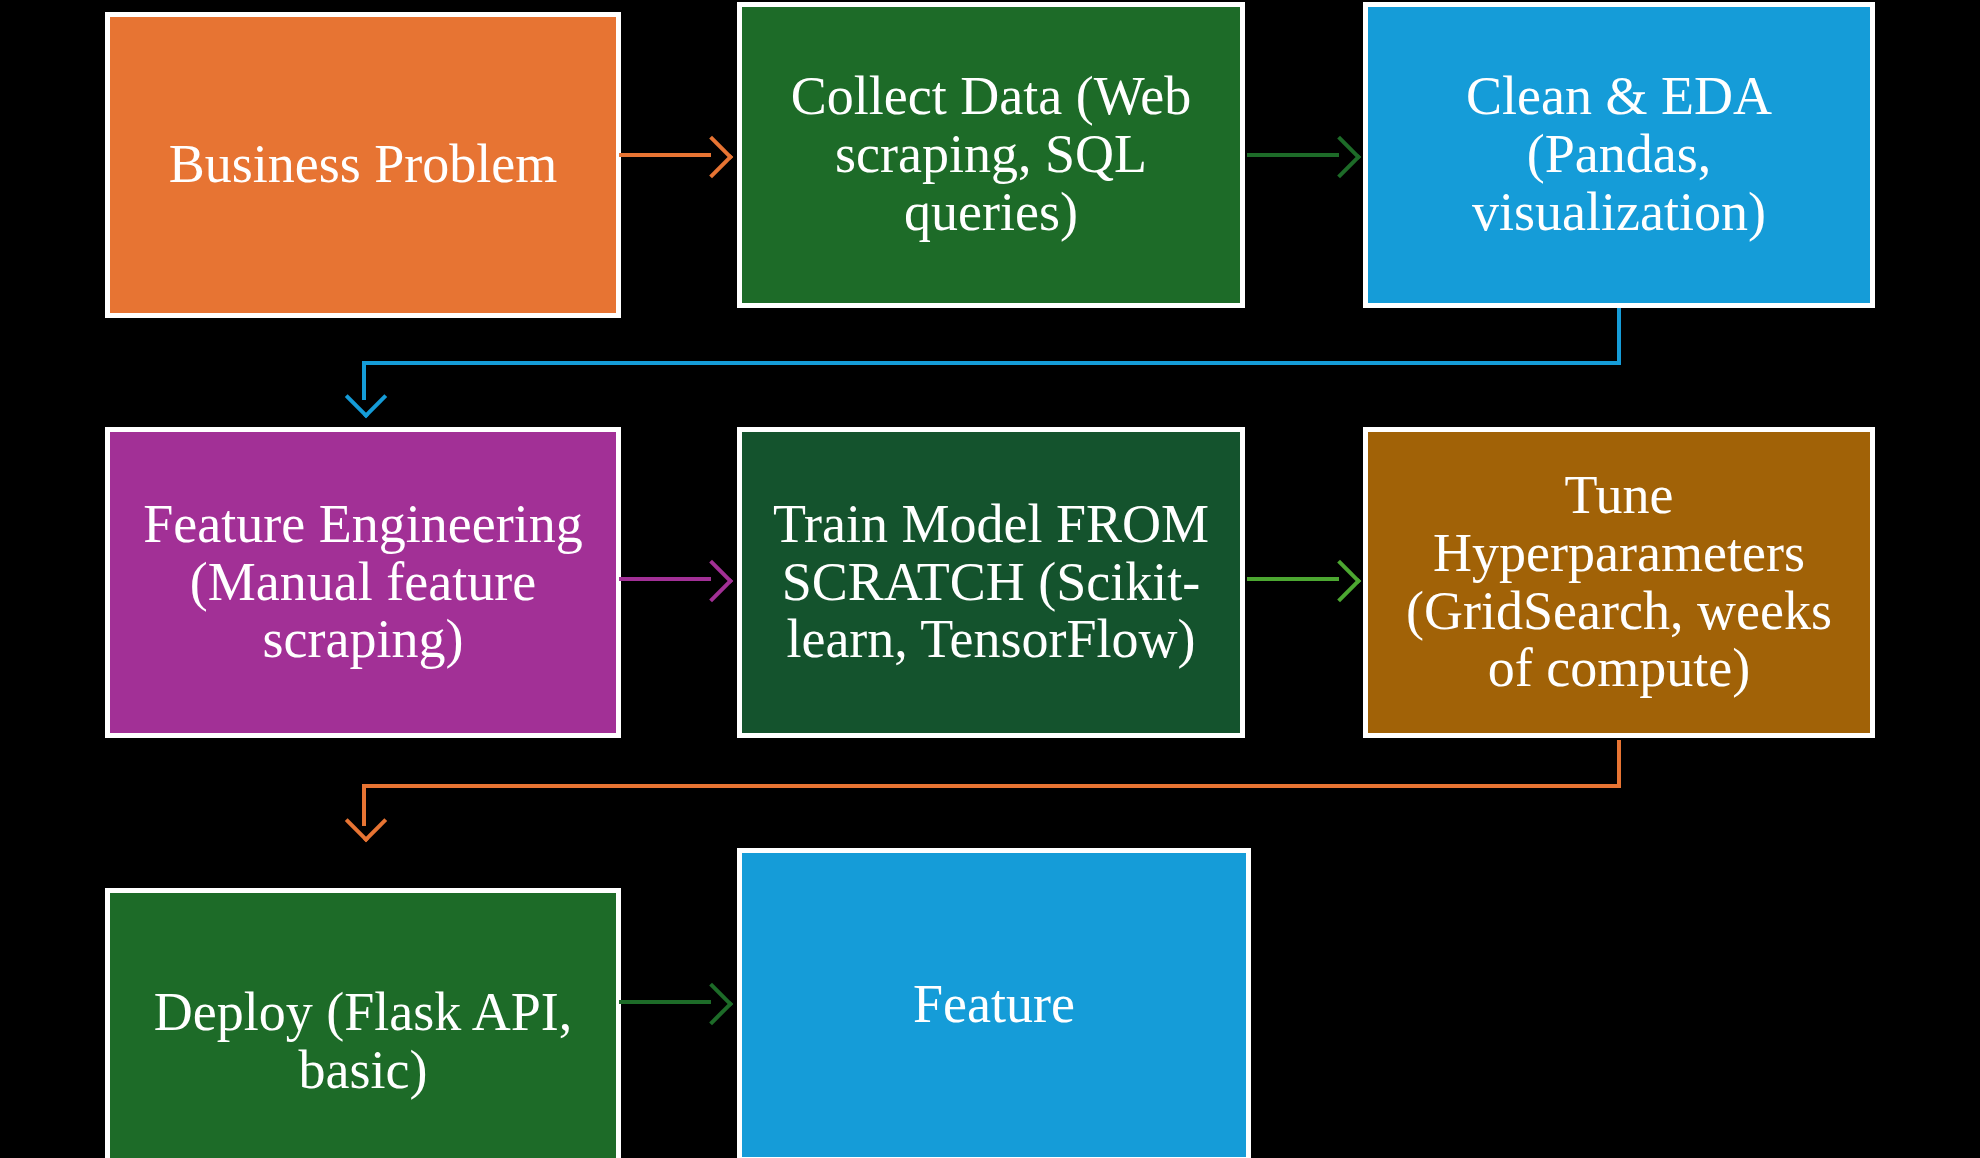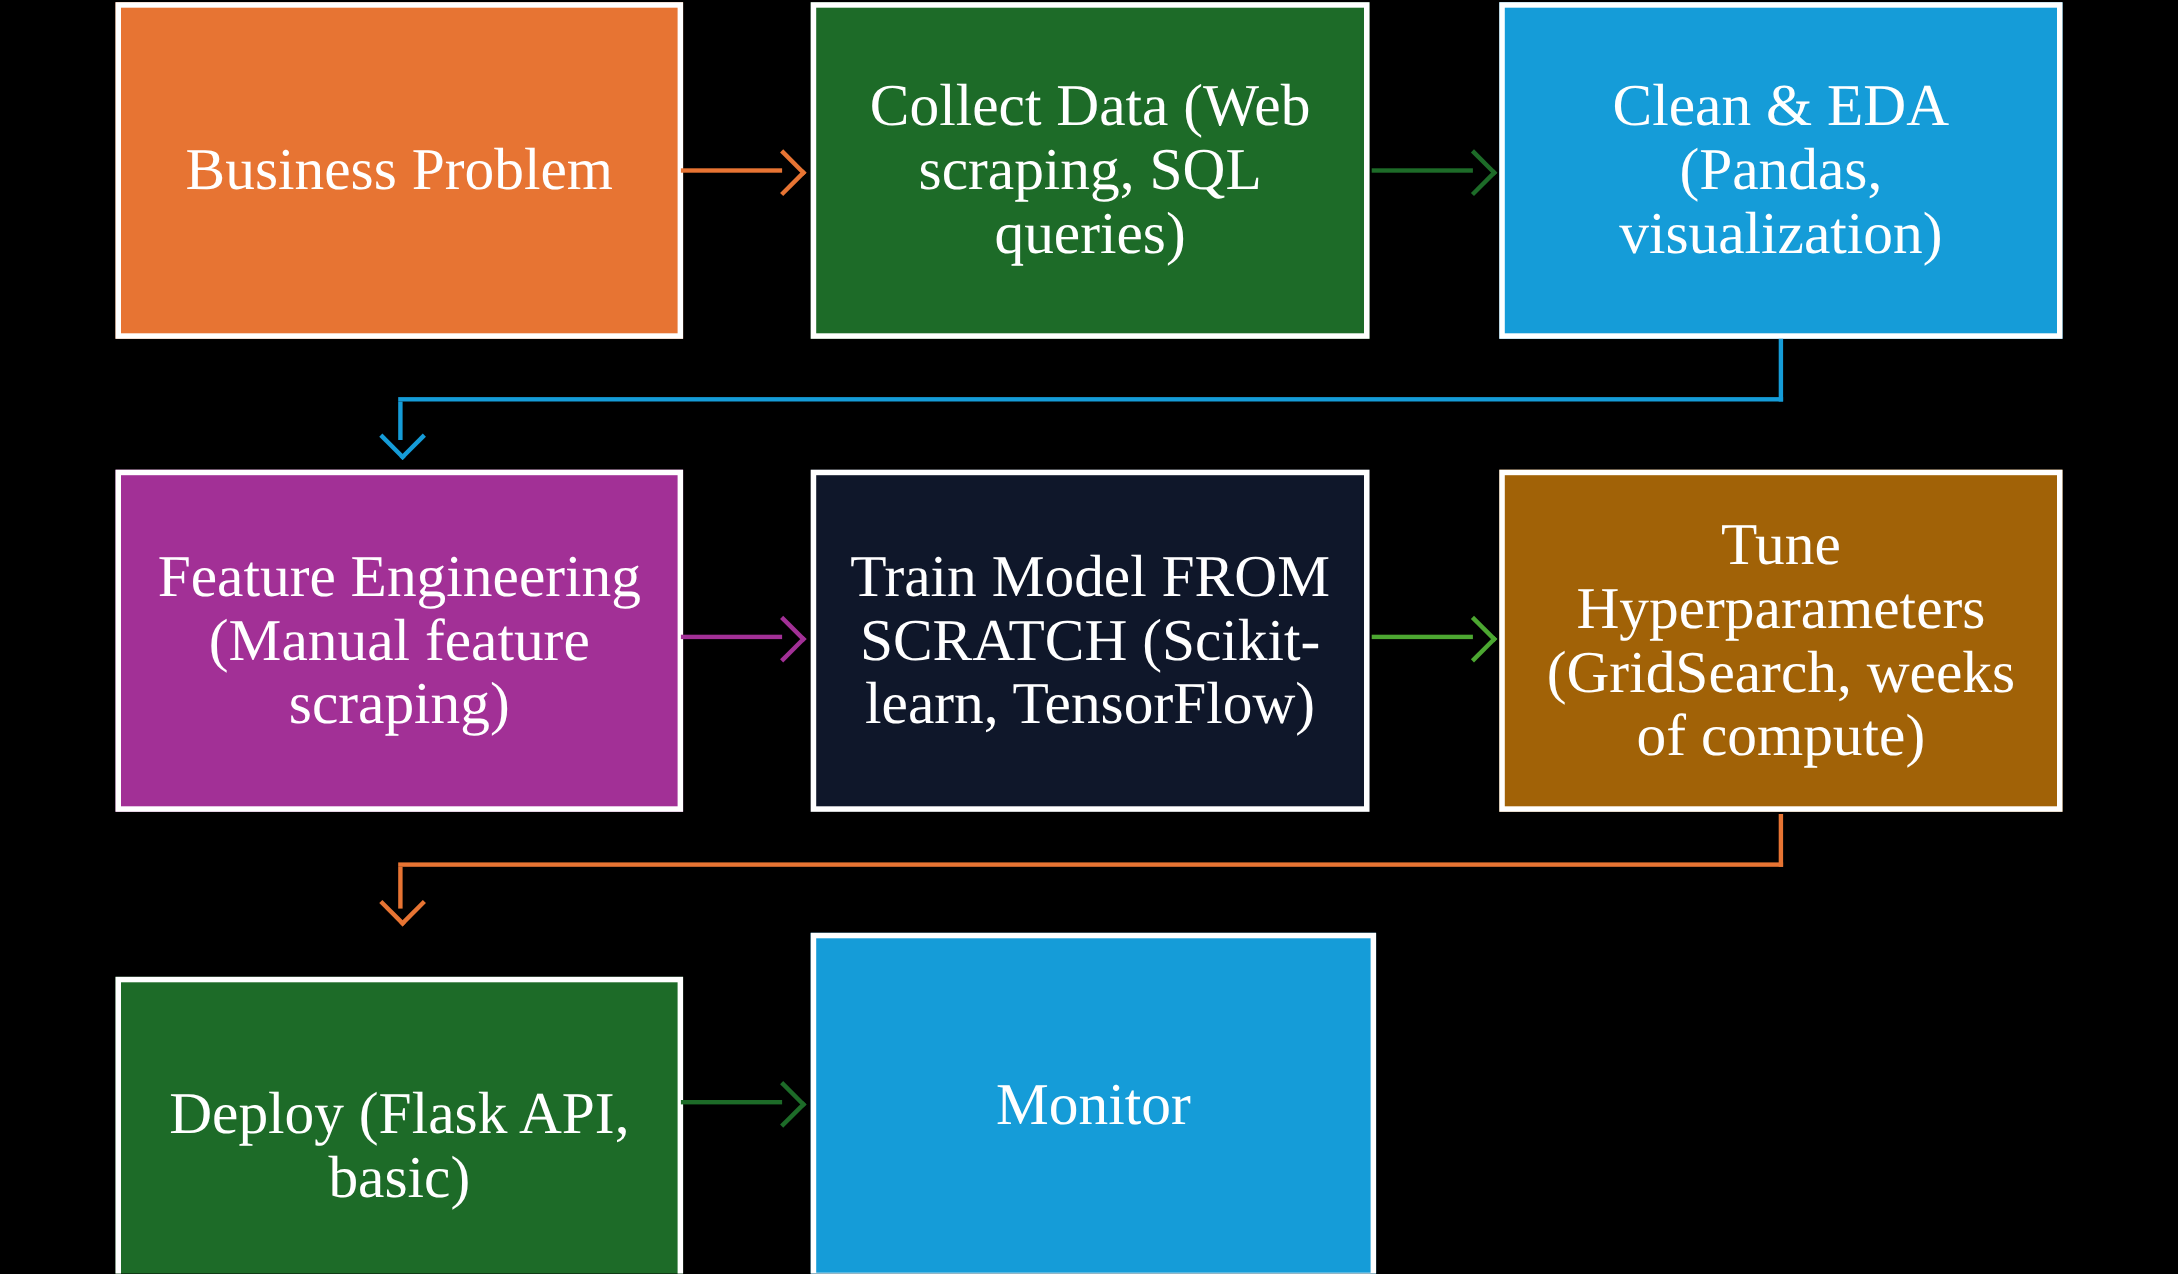--- a/index.html
+++ b/index.html
@@ -17,21 +17,21 @@
     display:flex;
     align-items:center;
     justify-content:center;
     text-align:center;
     color:#fff;
     font-size:54px;
     line-height:1.07;
   }
   .node .label{white-space:pre-line;padding:0 14px;}
   
-  .n-business{left:105px;top:2px;width:516px;height:306px;}
+  .n-business{left:105px;top:12px;width:516px;height:306px;}
   .n-collect{left:737px;top:2px;width:508px;height:306px;}
   .n-clean{left:1363px;top:2px;width:512px;height:306px;}
   .n-feature{left:105px;top:427px;width:516px;height:311px;}
   .n-train{left:737px;top:427px;width:508px;height:311px;}
   .n-tune{left:1363px;top:427px;width:512px;height:311px;}
   .n-deploy{left:105px;top:848px;width:516px;height:308px;}
   .n-monitor{left:737px;top:848px;width:514px;height:314px;}
   
   .h-line{position:absolute;height:4px;}
   .v-line{position:absolute;width:4px;}
@@ -76,38 +76,38 @@
     <span class="label">Clean &amp; EDA
 (Pandas,
 visualization)</span>
   </div>
 
   <div class="node n-feature" style="background-color: rgb(162, 48, 150);">
     <span class="label">Feature Engineering
 (Manual feature
 scraping)</span>
   </div>
-  <div class="node n-train" style="background-color: #0f172a;">
+  <div class="node n-train" style="background-color: #14532d;">
     <span class="label">Train Model FROM
 SCRATCH (Scikit-
 learn, TensorFlow)</span>
   </div>
   <div class="node n-tune" style="background-color: #a16207;">
     <span class="label">Tune
 Hyperparameters
 (GridSearch, weeks
 of compute)</span>
   </div>
 
   <div class="node n-deploy" style="background-color: rgb(29, 107, 40); margin-top: 40px;">
     <span class="label">Deploy (Flask API,
 basic)</span>
   </div>
   <div class="node n-monitor" style="background-color: rgb(21, 156, 216);">
-    <span class="label">Monitor</span>
+    <span class="label">Feature</span>
   </div>
 
   <div class="h-line a1-line" style="background-color: rgb(231, 116, 51);"></div>
   <div class="chev right a1-chev" style="border-color: rgb(231, 116, 51);"></div>
 
   <div class="h-line a2-line" style="background-color: rgb(29, 107, 40);"></div>
   <div class="chev right a2-chev" style="border-color: rgb(29, 107, 40);"></div>
 
   <div class="v-line e3-v1" style="background-color: rgb(21, 156, 216);"></div>
   <div class="h-line e3-h" style="background-color: rgb(21, 156, 216);"></div>

